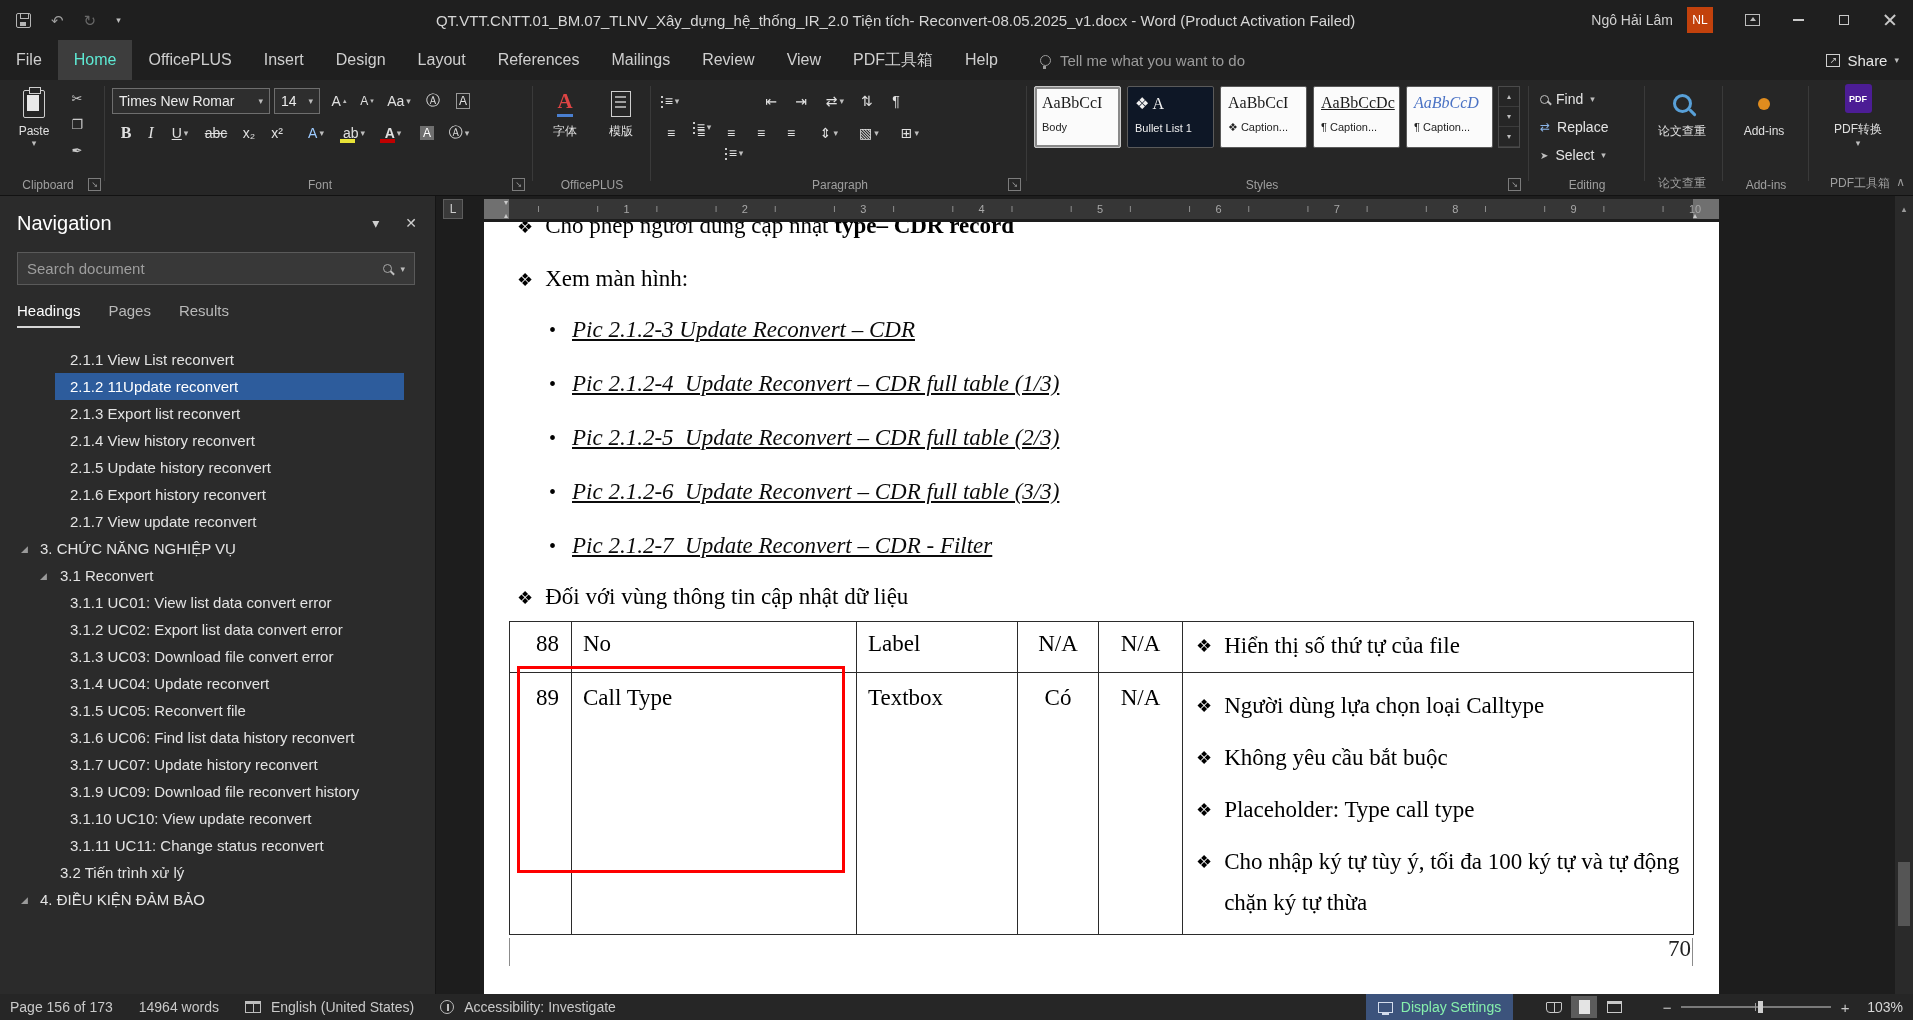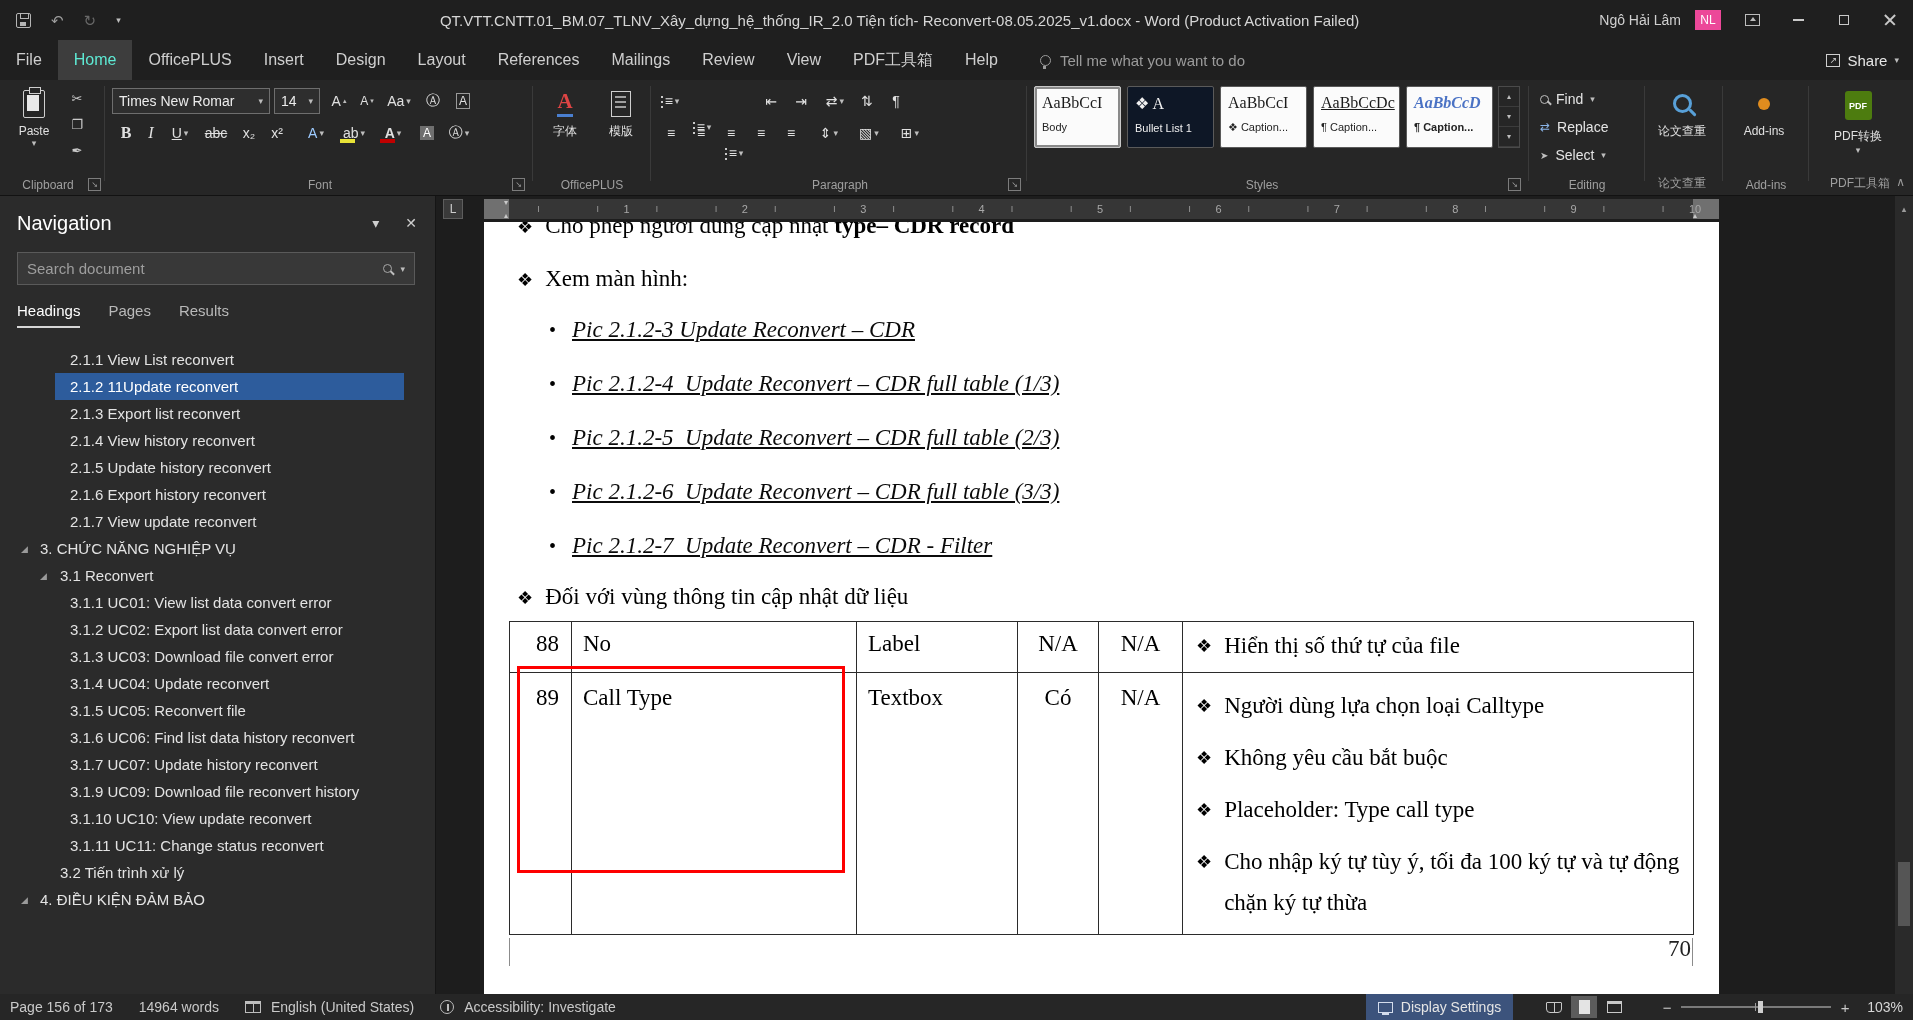--- a/index.html
+++ b/index.html
@@ -11,21 +11,21 @@
   .titlebar{position:absolute;left:0;top:0;right:0;height:40px;background:#1f1f1f;display:flex;align-items:center}
   .qat{display:flex;align-items:center;gap:20px;padding-left:16px;width:200px;flex:none}
   .qicon{font-size:15px;color:#9e9e9e;line-height:1}
   .qicon.dim{color:#686868}
   .ic-floppy{width:15px;height:15px;border:1.5px solid #b5b5b5;border-radius:2px;position:relative}
   .ic-floppy::before{content:'';position:absolute;left:3px;top:0;width:7px;height:4px;border:1px solid #b5b5b5;border-top:none}
   .ic-floppy::after{content:'';position:absolute;left:3px;bottom:1px;width:6px;height:4px;background:#b5b5b5}
   .tb-title{flex:1;text-align:center;font-size:15px;color:#d6d6d6;white-space:nowrap;overflow:hidden;text-overflow:ellipsis}
   .tb-right{display:flex;align-items:center;flex:none;height:100%}
   .user-name{font-size:14px;color:#d0d0d0;margin-right:14px}
-  .lang-badge{width:26px;height:20px;background:#ec4899;color:#fff;font-size:12px;display:flex;align-items:center;justify-content:center;margin-right:8px}
+  .lang-badge{width:26px;height:26px;background:#c2410c;color:#fff;font-size:12px;display:flex;align-items:center;justify-content:center;margin-right:16px}
   .winbtn{width:46px;height:40px;display:flex;align-items:center;justify-content:center}
   .ic-ribopt{width:15px;height:12px;border:1px solid #bdbdbd;position:relative}
   .ic-ribopt::after{content:'';position:absolute;left:4px;top:2px;border-left:3px solid transparent;border-right:3px solid transparent;border-bottom:4px solid #bdbdbd}
   .ic-min{width:11px;height:2px;background:#c9c9c9}
   .ic-max{width:10px;height:10px;border:1.5px solid #c9c9c9}
   .ic-close{position:relative;width:12px;height:12px}
   .ic-close::before,.ic-close::after{content:'';position:absolute;left:-1px;top:5px;width:14px;height:1.5px;background:#c9c9c9}
   .ic-close::before{transform:rotate(45deg)}.ic-close::after{transform:rotate(-45deg)}
 
   
@@ -58,21 +58,21 @@
   .colorbar{position:absolute;left:4px;bottom:3px;width:15px;height:4px}
   .boxedA{border:1px solid #9a9a9a;padding:0 2px;font-size:12px}
   .shadeA{background:#6f6f6f;padding:0 3px;font-size:12px;color:#fff}
   .dotcol{position:relative}
   .dotcol::before{content:'';position:absolute;left:3px;top:8px;width:2px;height:2px;background:#c9c9c9;box-shadow:0 5px 0 #c9c9c9,0 10px 0 #c9c9c9}
   .ic-mag{width:9px;height:9px;border:1.5px solid #bfbfbf;border-radius:50%;position:relative;flex:none}
   .ic-mag::after{content:'';position:absolute;width:5px;height:1.5px;background:#bfbfbf;transform:rotate(45deg);right:-4px;bottom:-1px}
   .ic-bigmag{width:19px;height:19px;border:3px solid #58a0d8;border-radius:50%;position:relative;margin-top:10px}
   .ic-bigmag::after{content:'';position:absolute;width:3px;height:9px;background:#58a0d8;transform:rotate(-45deg);right:-5px;bottom:-7px;border-radius:2px}
   .ic-dotorange{width:12px;height:12px;border-radius:50%;background:#e08c1e;margin-top:14px}
-  .ic-pdf{width:27px;height:29px;background:#4d7c0f;border-radius:3px;color:#fff;font-size:9px;font-weight:bold;display:flex;align-items:center;justify-content:center;margin-top:7px}
+  .ic-pdf{width:27px;height:29px;background:#4c1d95;border-radius:3px;color:#fff;font-size:9px;font-weight:bold;display:flex;align-items:center;justify-content:center;margin-top:0}
   .ic-fontA{font-family:"Liberation Serif",serif;font-size:21px;font-weight:bold;color:#d44;line-height:1;margin-top:7px;border-bottom:3px solid #4a7fd0;padding-bottom:2px}
   .ic-page{width:20px;height:26px;border:1.5px solid #cfcfcf;margin-top:7px;position:relative}
   .ic-page::after{content:'';position:absolute;left:3px;top:4px;width:11px;height:1.5px;background:#9f9f9f;box-shadow:0 5px 0 #9f9f9f,0 10px 0 #9f9f9f}
   .stylebox{position:absolute;top:6px;width:87px;height:62px;background:#fbfbfb;border:1px solid #5a5a5a;border-radius:2px;overflow:hidden}
   .stylebox .sample{font-family:"Liberation Serif",serif;font-size:16px;color:#1b1b1b;padding:7px 7px 0;white-space:nowrap}
   .stylebox .sname{font-size:11px;color:#232323;padding:9px 7px 0;white-space:nowrap}
   .stylebox.sel{border:1px solid #c9c9c9;box-shadow:0 0 0 2px #8a8a8a inset}
   .stylebox.dark{background:#0e1726}
   .stylebox.dark .sample,.stylebox.dark .sname{color:#f0f0f0}
   .sample.u{text-decoration:underline}
@@ -142,21 +142,21 @@
 
   
   .statusbar{position:absolute;left:0;right:0;bottom:0;height:26px;background:#262626;display:flex;align-items:center;font-size:14px;color:#c9c9c9}
   .sb-item{margin-left:26px;white-space:nowrap}
   .sb-item.first{margin-left:10px}
   .ic-book{width:16px;height:12px;border:1px solid #bdbdbd;border-top-width:3px;position:relative;flex:none}
   .ic-book::after{content:'';position:absolute;left:7px;top:0;bottom:0;width:1px;background:#bdbdbd}
   .ic-access{width:14px;height:14px;border:1px solid #bdbdbd;border-radius:50%;position:relative;flex:none}
   .ic-access::after{content:'';position:absolute;left:5.5px;top:3px;width:2px;height:7px;background:#bdbdbd}
   .sb-right{position:absolute;right:0;top:0;height:26px;display:flex;align-items:center}
-  .dispset{display:flex;align-items:center;gap:8px;height:26px;padding:0 12px;background:#3c537c;color:#e5e5e5}
+  .dispset{display:flex;align-items:center;gap:8px;height:26px;padding:0 12px;background:#3c537c;color:#86efac}
   .ic-display{width:15px;height:11px;border:1px solid #d3dcec;position:relative}
   .ic-display::after{content:'';position:absolute;left:3px;bottom:-3px;width:7px;height:1.5px;background:#d3dcec}
   .viewbtns{display:flex;align-items:center;gap:4px;margin-left:28px}
   .viewbtn{width:26px;height:22px;display:flex;align-items:center;justify-content:center}
   .viewbtn.active{background:#5c5c5c}
   .ic-read{width:16px;height:11px;border:1px solid #c9c9c9;border-radius:1px 1px 4px 4px;position:relative}
   .ic-read::after{content:'';position:absolute;left:6.5px;top:0;bottom:0;width:1px;background:#c9c9c9}
   .ic-print{width:11px;height:14px;border:1px solid #e4e4e4;background:#e4e4e4}
   .ic-web{width:15px;height:12px;border:1px solid #c9c9c9;border-top-width:3px}
   .zoomctl{display:flex;align-items:center;margin-left:30px}
@@ -389,21 +389,21 @@
           <div class="sname">Bullet List 1</div>
         </div>
         <div class="stylebox" style="left: 1220px;">
           <div class="sample">AaBbCcI</div>
           <div class="sname">❖ Caption...</div>
         </div>
         <div class="stylebox" style="left: 1313px;">
           <div class="sample u">AaBbCcDc</div>
           <div class="sname">¶ Caption...</div>
         </div>
-        <div class="stylebox" style="left: 1406px; font-weight: bold;">
+        <div class="stylebox" style="left: 1406px;">
           <div class="sample ib">AaBbCcD</div>
           <div class="sname">¶ Caption...</div>
         </div>
       </div>
     <div class="galstrip" style="left:1498px">
       <span>▴</span>
       <span>▾</span>
       <span>▾</span>
     </div>
     <div class="glabel" style="left:1032px;width:460px">Styles</div>

